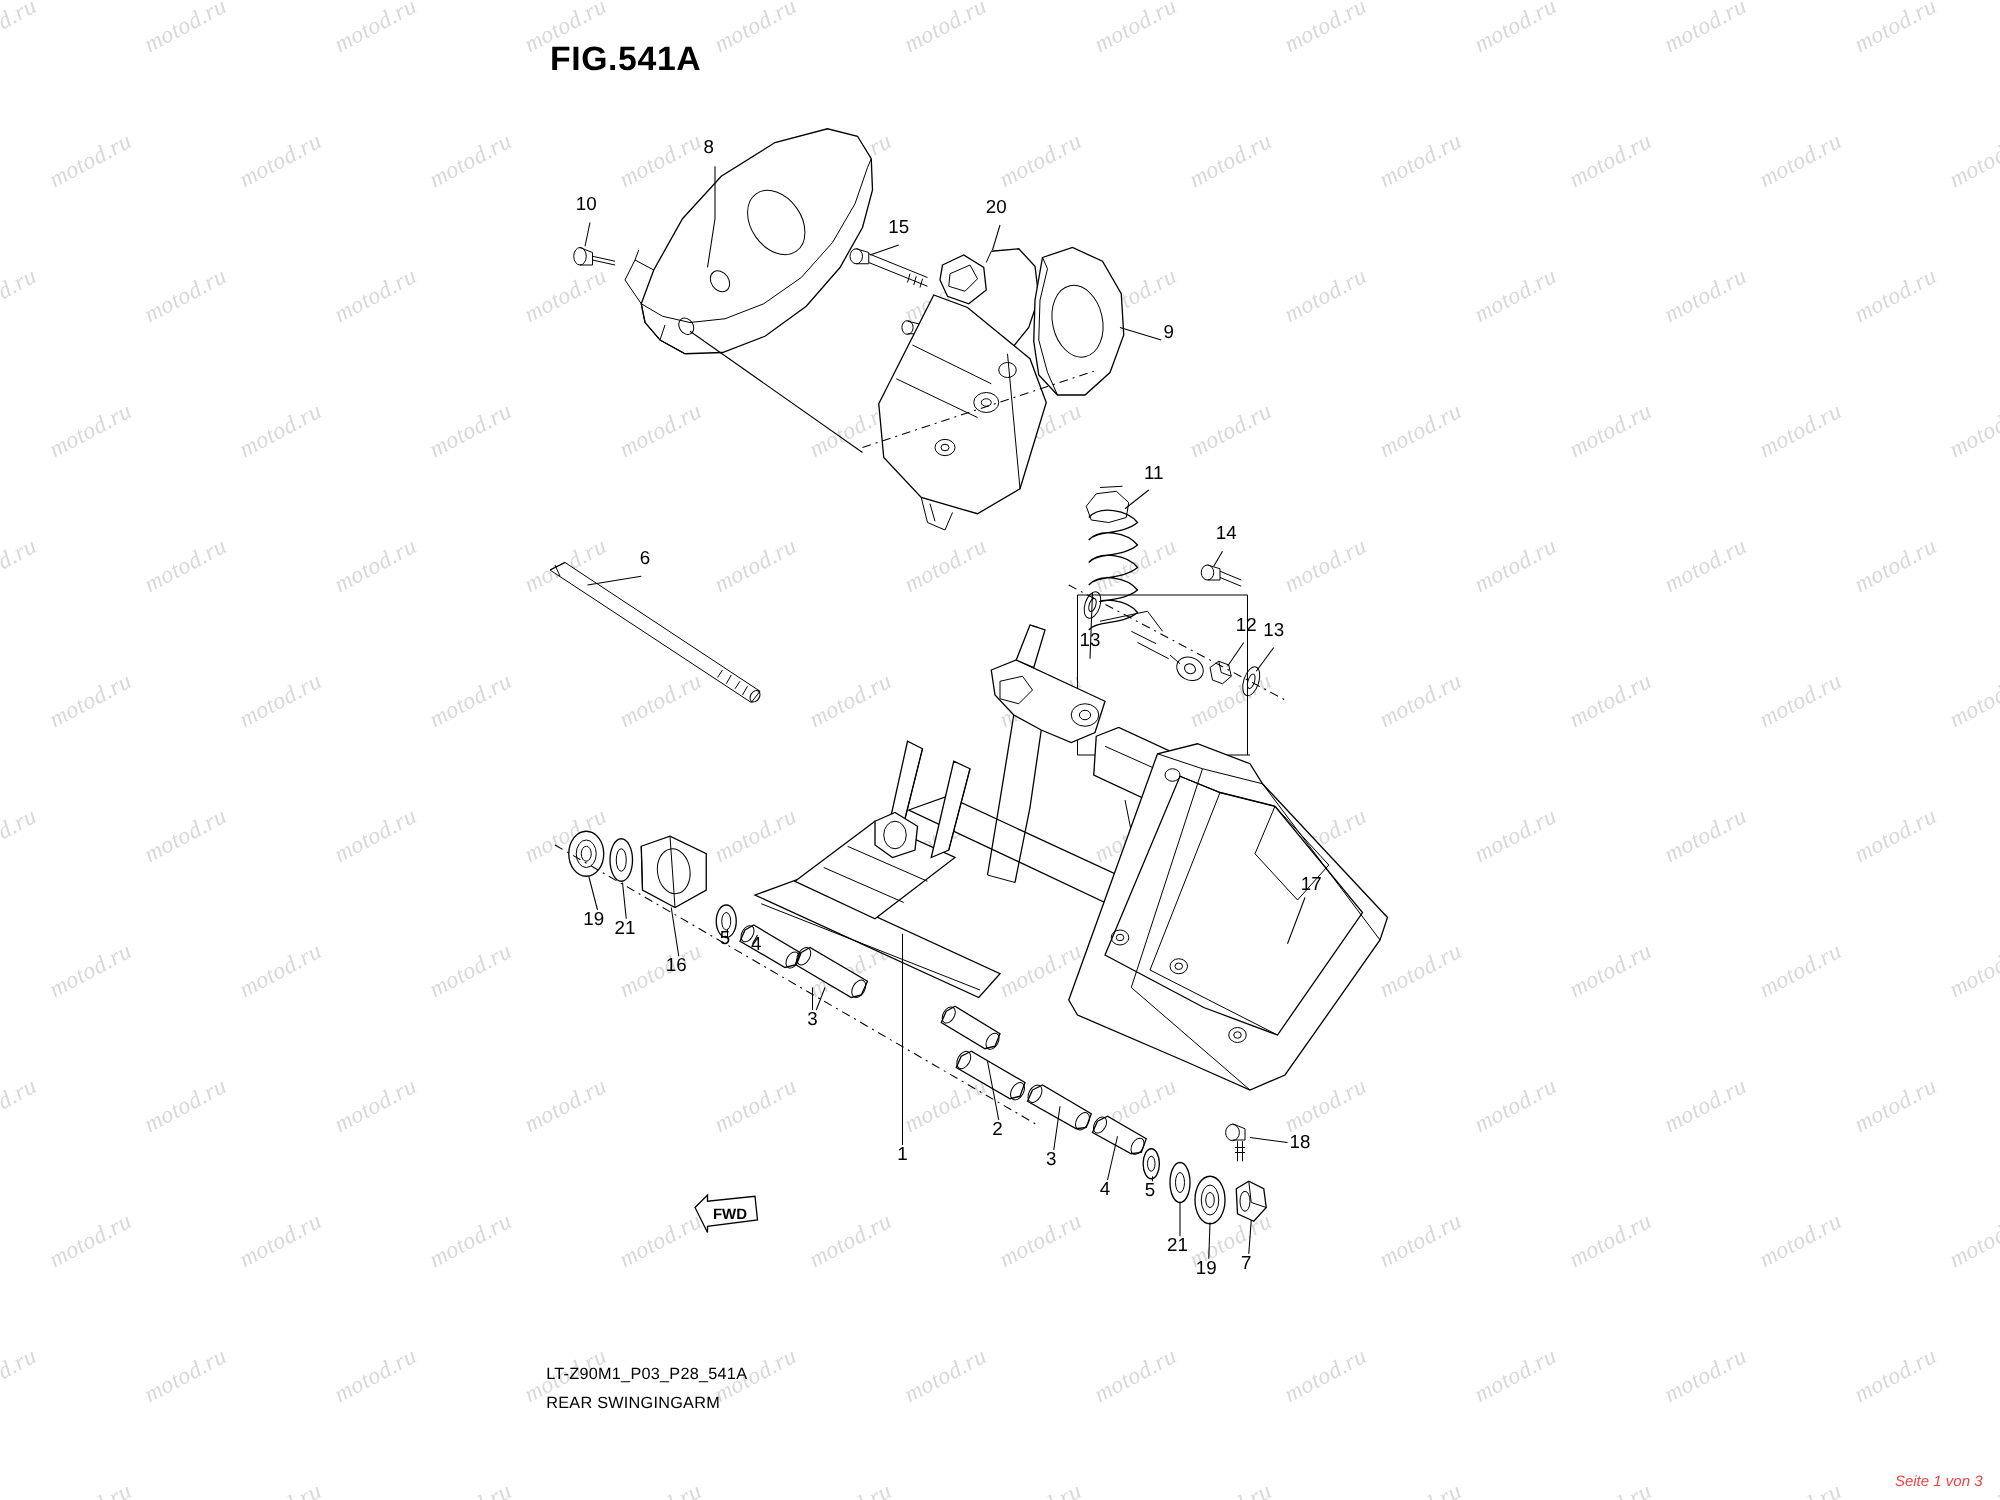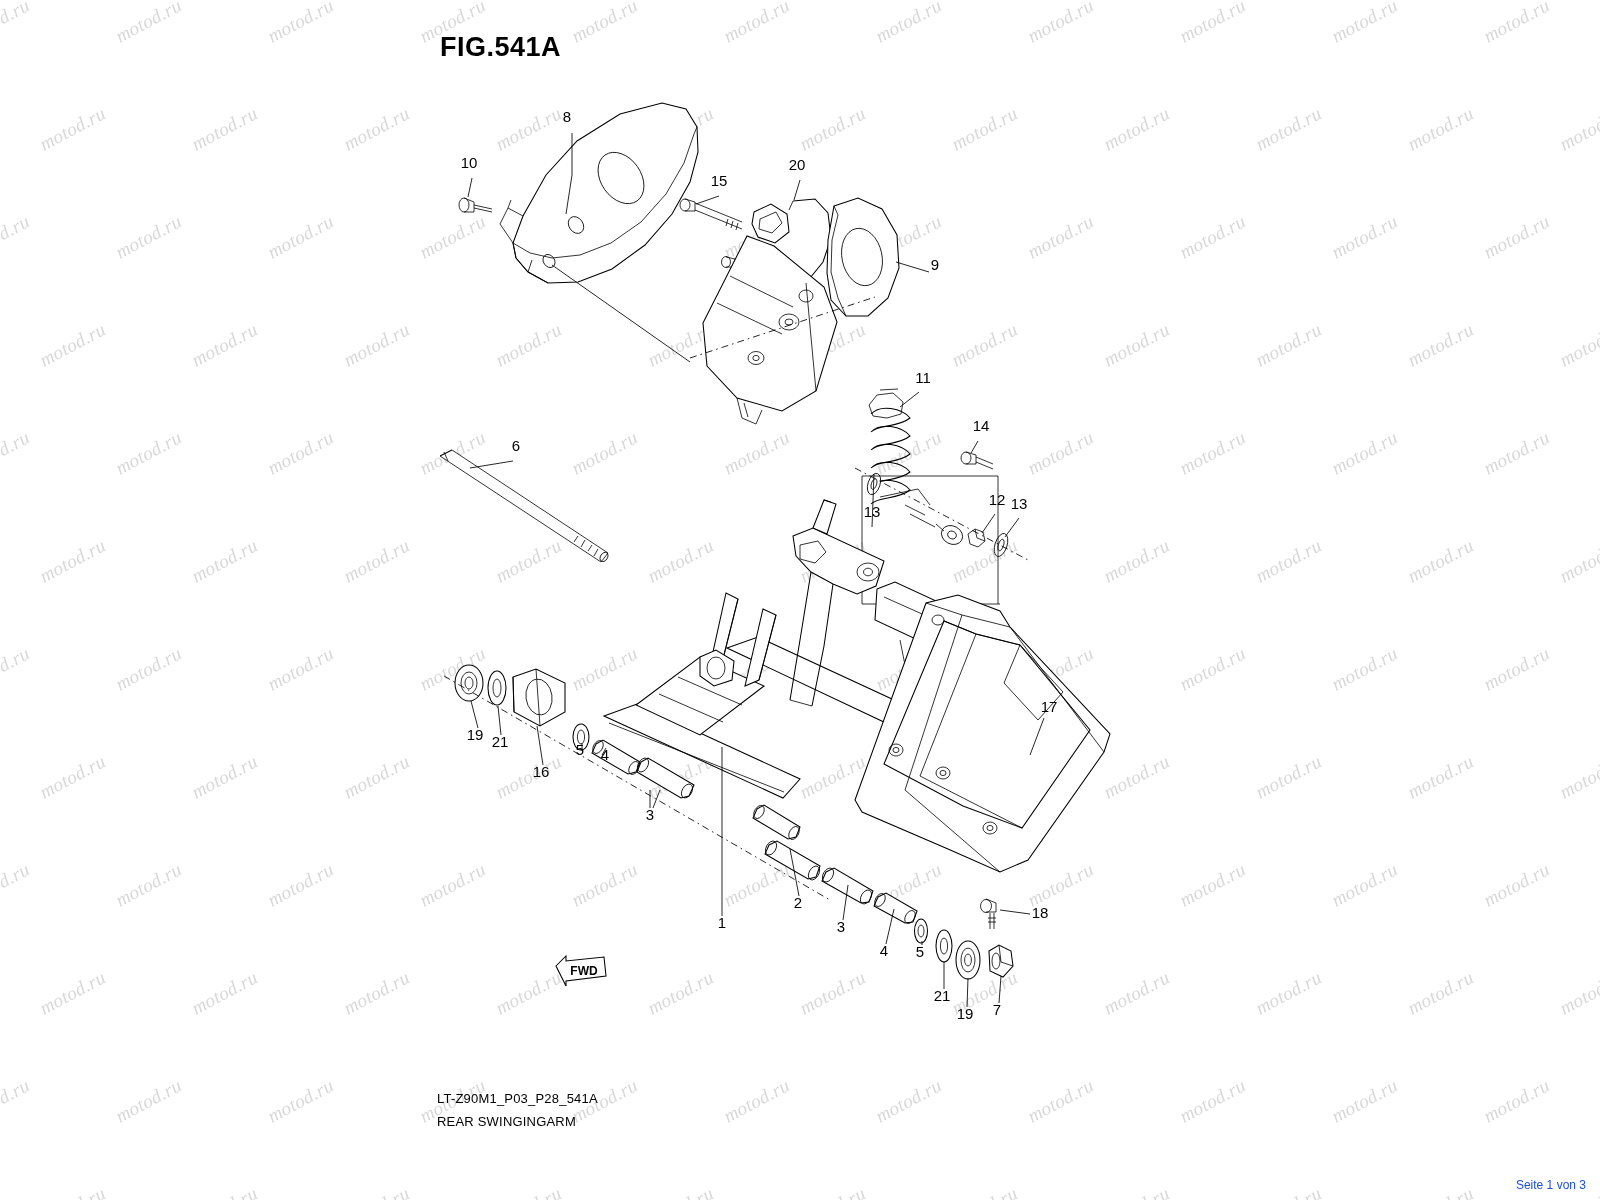--- a/index.html
+++ b/index.html
@@ -61,22 +61,23 @@
     font-size: 13px;
     color: #000;
     letter-spacing: 0.2px;
     z-index: 20;
   }
   #page-indicator {
     position: absolute;
     right: 14px;
     bottom: 8px;
     font-size: 12px;
-    color: #1d4ed8;
+    color: #ef4444;
     z-index: 20;
+    font-style: italic;
   }
   
   #drawing {
     position: absolute;
     inset: 0;
     z-index: 10;
   }
   #drawing svg {
     display: block;
   }

